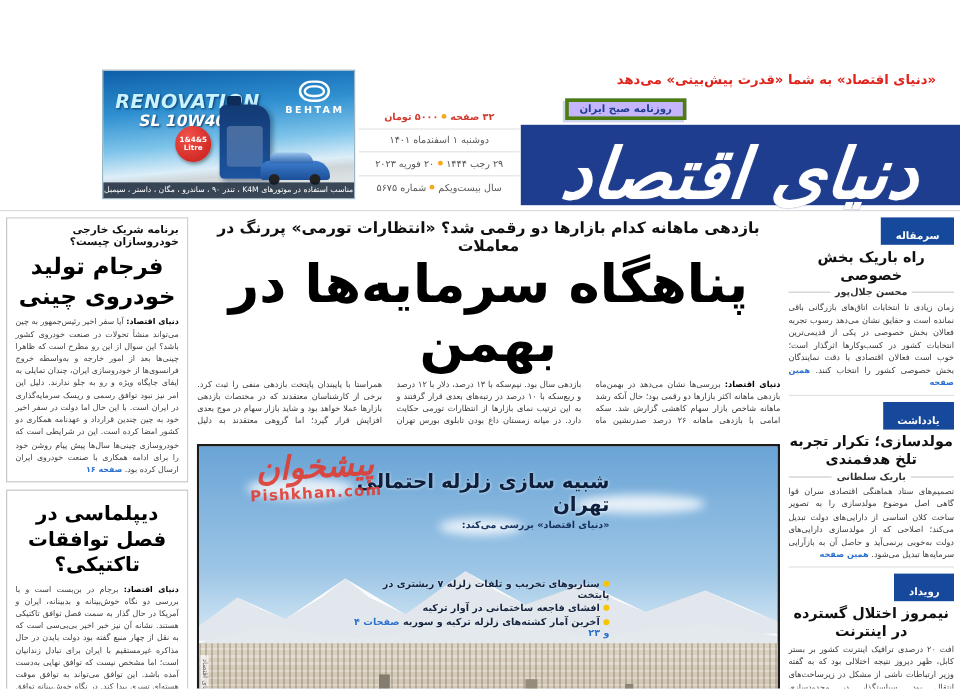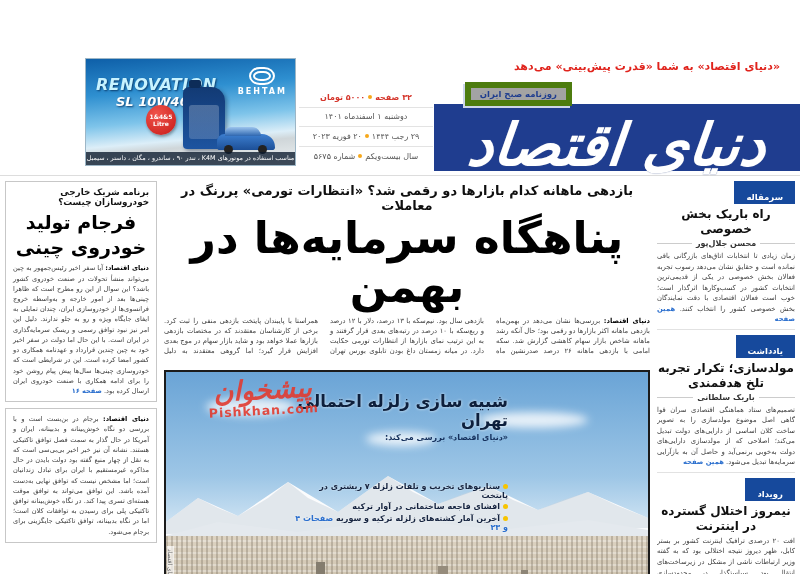--- a/index.html
+++ b/index.html
@@ -45,21 +45,21 @@
   .dateblock { position:absolute; left:299px; top:88px; width:134px; }
   .date-row { display:flex; align-items:center; justify-content:center; gap:3px; font-size:8px; color:#555;
               height:19.5px; border-bottom:1px solid #e3e3e3; white-space:nowrap; }
   .date-row:last-child { border-bottom:none; }
   .date-row.first { color:#d5372d; font-weight:bold; }
   .odot { width:4px; height:4px; border-radius:50%; background:#f7a81b; display:inline-block; }
 
   
   .masthead { position:absolute; right:0; top:60px; width:366px; }
   .slogan { color:#e0231c; font-size:11px; font-weight:bold; text-align:center; padding-left:60px; }
-  .paper-type { position:absolute; top:22px; right:228px; z-index:3; background:#a3a3a3; border:6px solid #4d7c0f;
+  .paper-type { position:absolute; top:22px; right:228px; z-index:3; background:#c4b5fd; border:3px solid #4d7c0f;
                 color:#1f3d8f; font-size:8.5px; font-weight:bold; padding:1px 9px; box-shadow:-2px 2px 0 #cdd6ea; }
   .banner { position:relative; margin-top:31px; height:67px; background:#1f3d8f; }
   .banner-script { position:absolute; bottom:-4px; right:0; left:0; text-align:center; color:#fff;
                    font-size:58px; line-height:60px; font-weight:bold; font-style:italic;
                    transform:skewX(-6deg); text-shadow:0 0 1px #5a6b9b; white-space:nowrap; }
 
   
   .main { display:grid; grid-template-columns:138px 1fr 152px; gap:7px; padding:5px 5px 0; height:398px; }
 
   
@@ -248,20 +248,21 @@
     <div class="l-aside">
 
       <div class="box">
         <div class="box-kicker">برنامه شریک خارجی خودروسازان چیست؟</div>
         <div class="box-title">فرجام تولید خودروی چینی</div>
         <p class="box-body"><span class="lead-tag">دنیای اقتصاد:</span> <span>آیا سفر اخیر رئیس‌جمهور به چین می‌تواند منشأ تحولات در صنعت خودروی کشور باشد؟ این سوال از این رو مطرح است که ظاهرا چینی‌ها بعد از امور خارجه و به‌واسطه خروج فرانسوی‌ها از خودروسازی ایران، چندان تمایلی به ایفای جایگاه ویژه و رو به جلو ندارند. دلیل این امر نیز نبود توافق رسمی و ریسک سرمایه‌گذاری در ایران است. با این حال اما دولت در سفر اخیر خود به چین چندین قرارداد و عهدنامه همکاری دو کشور امضا کرده است. این در شرایطی است که خودروسازی چینی‌ها سال‌ها پیش پیام روشن خود را برای ادامه همکاری با صنعت خودروی ایران ارسال کرده بود.</span>
           <span class="sec-link">صفحه ۱۶</span></p>
       </div>
 
       <div class="box">
+        <div class="box-title sm">دیپلماسی در فصل توافقات تاکتیکی؟</div>
         <p class="box-body"><span class="lead-tag">دنیای اقتصاد:</span> <span>برجام در بن‌بست است و با بررسی دو نگاه خوش‌بینانه و بدبینانه، ایران و آمریکا در حال گذار به سمت فصل توافق تاکتیکی هستند. نشانه آن نیز خبر اخیر بی‌بی‌سی است که به نقل از چهار منبع گفته بود دولت بایدن در حال مذاکره غیرمستقیم با ایران برای تبادل زندانیان است؛ اما مشخص نیست که توافق نهایی به‌دست آمده باشد. این توافق می‌تواند به توافق موقت هسته‌ای تسری پیدا کند. در نگاه خوش‌بینانه توافق تاکتیکی پلی برای رسیدن به توافقات کلان است؛ اما در نگاه بدبینانه، توافق تاکتیکی جایگزینی برای برجام می‌شود.</span>
           </p>
       </div>
 
     </div>
 
   </div>
 </div>
 
 </body></html>

